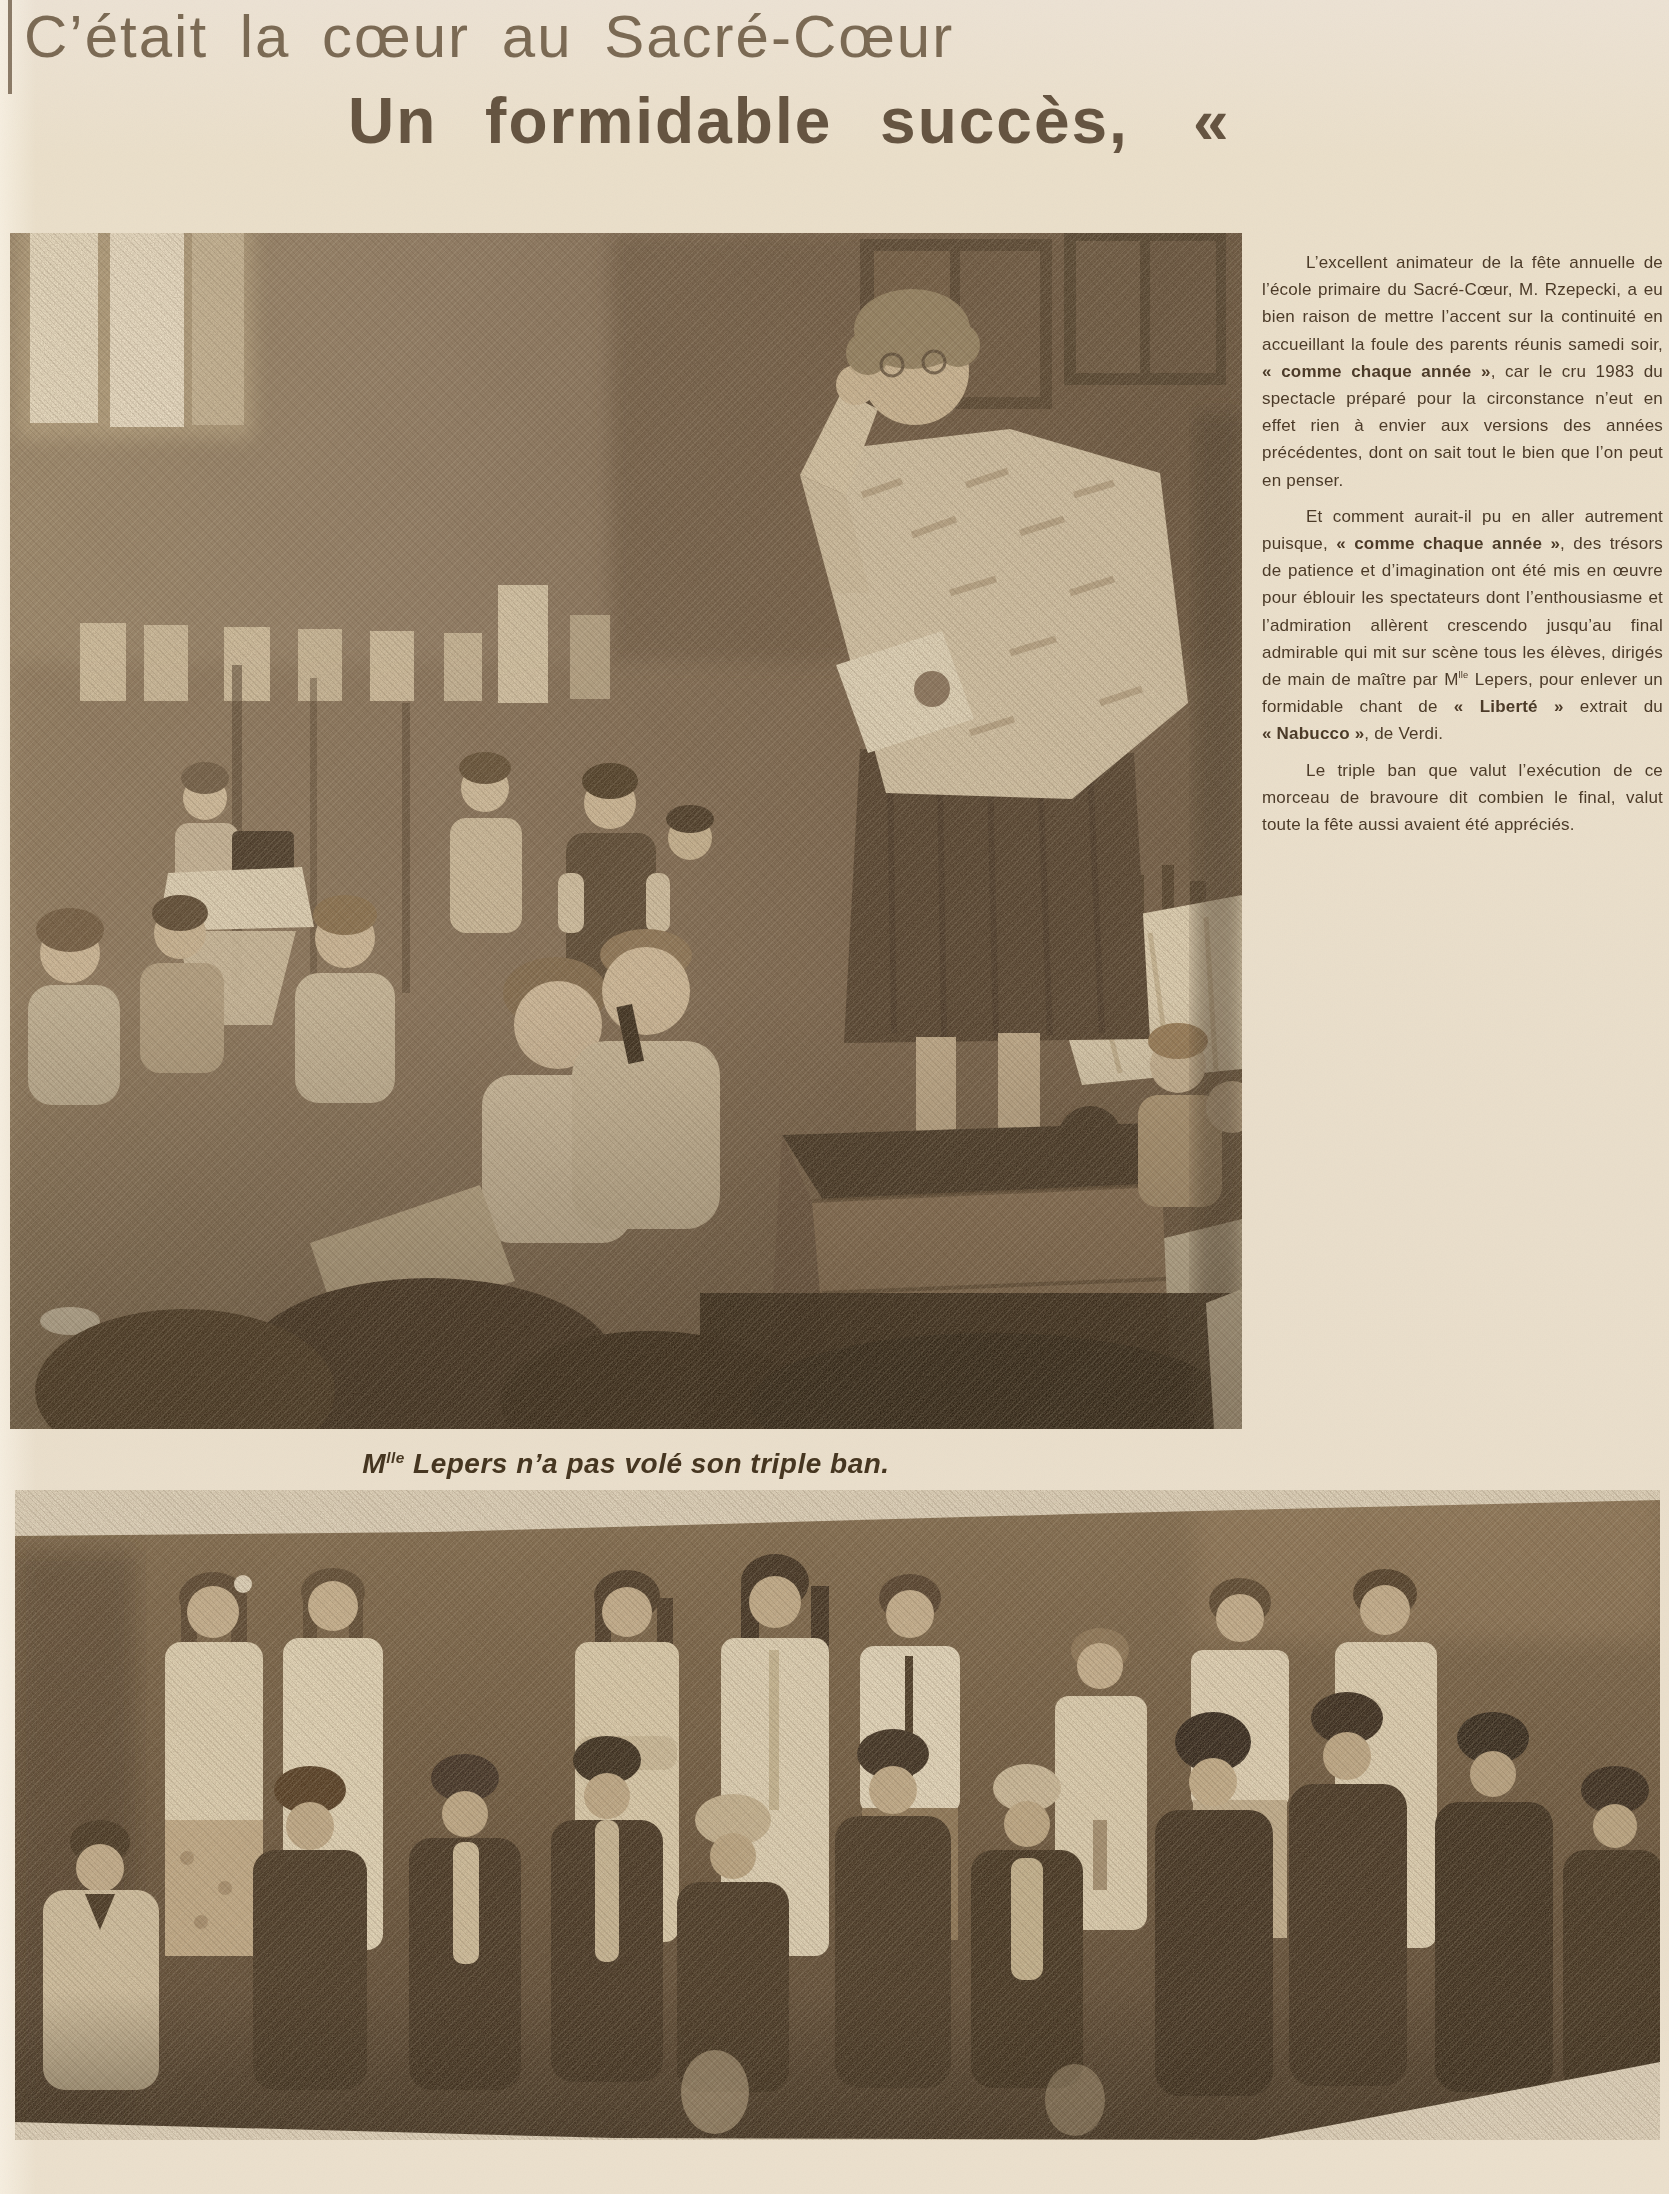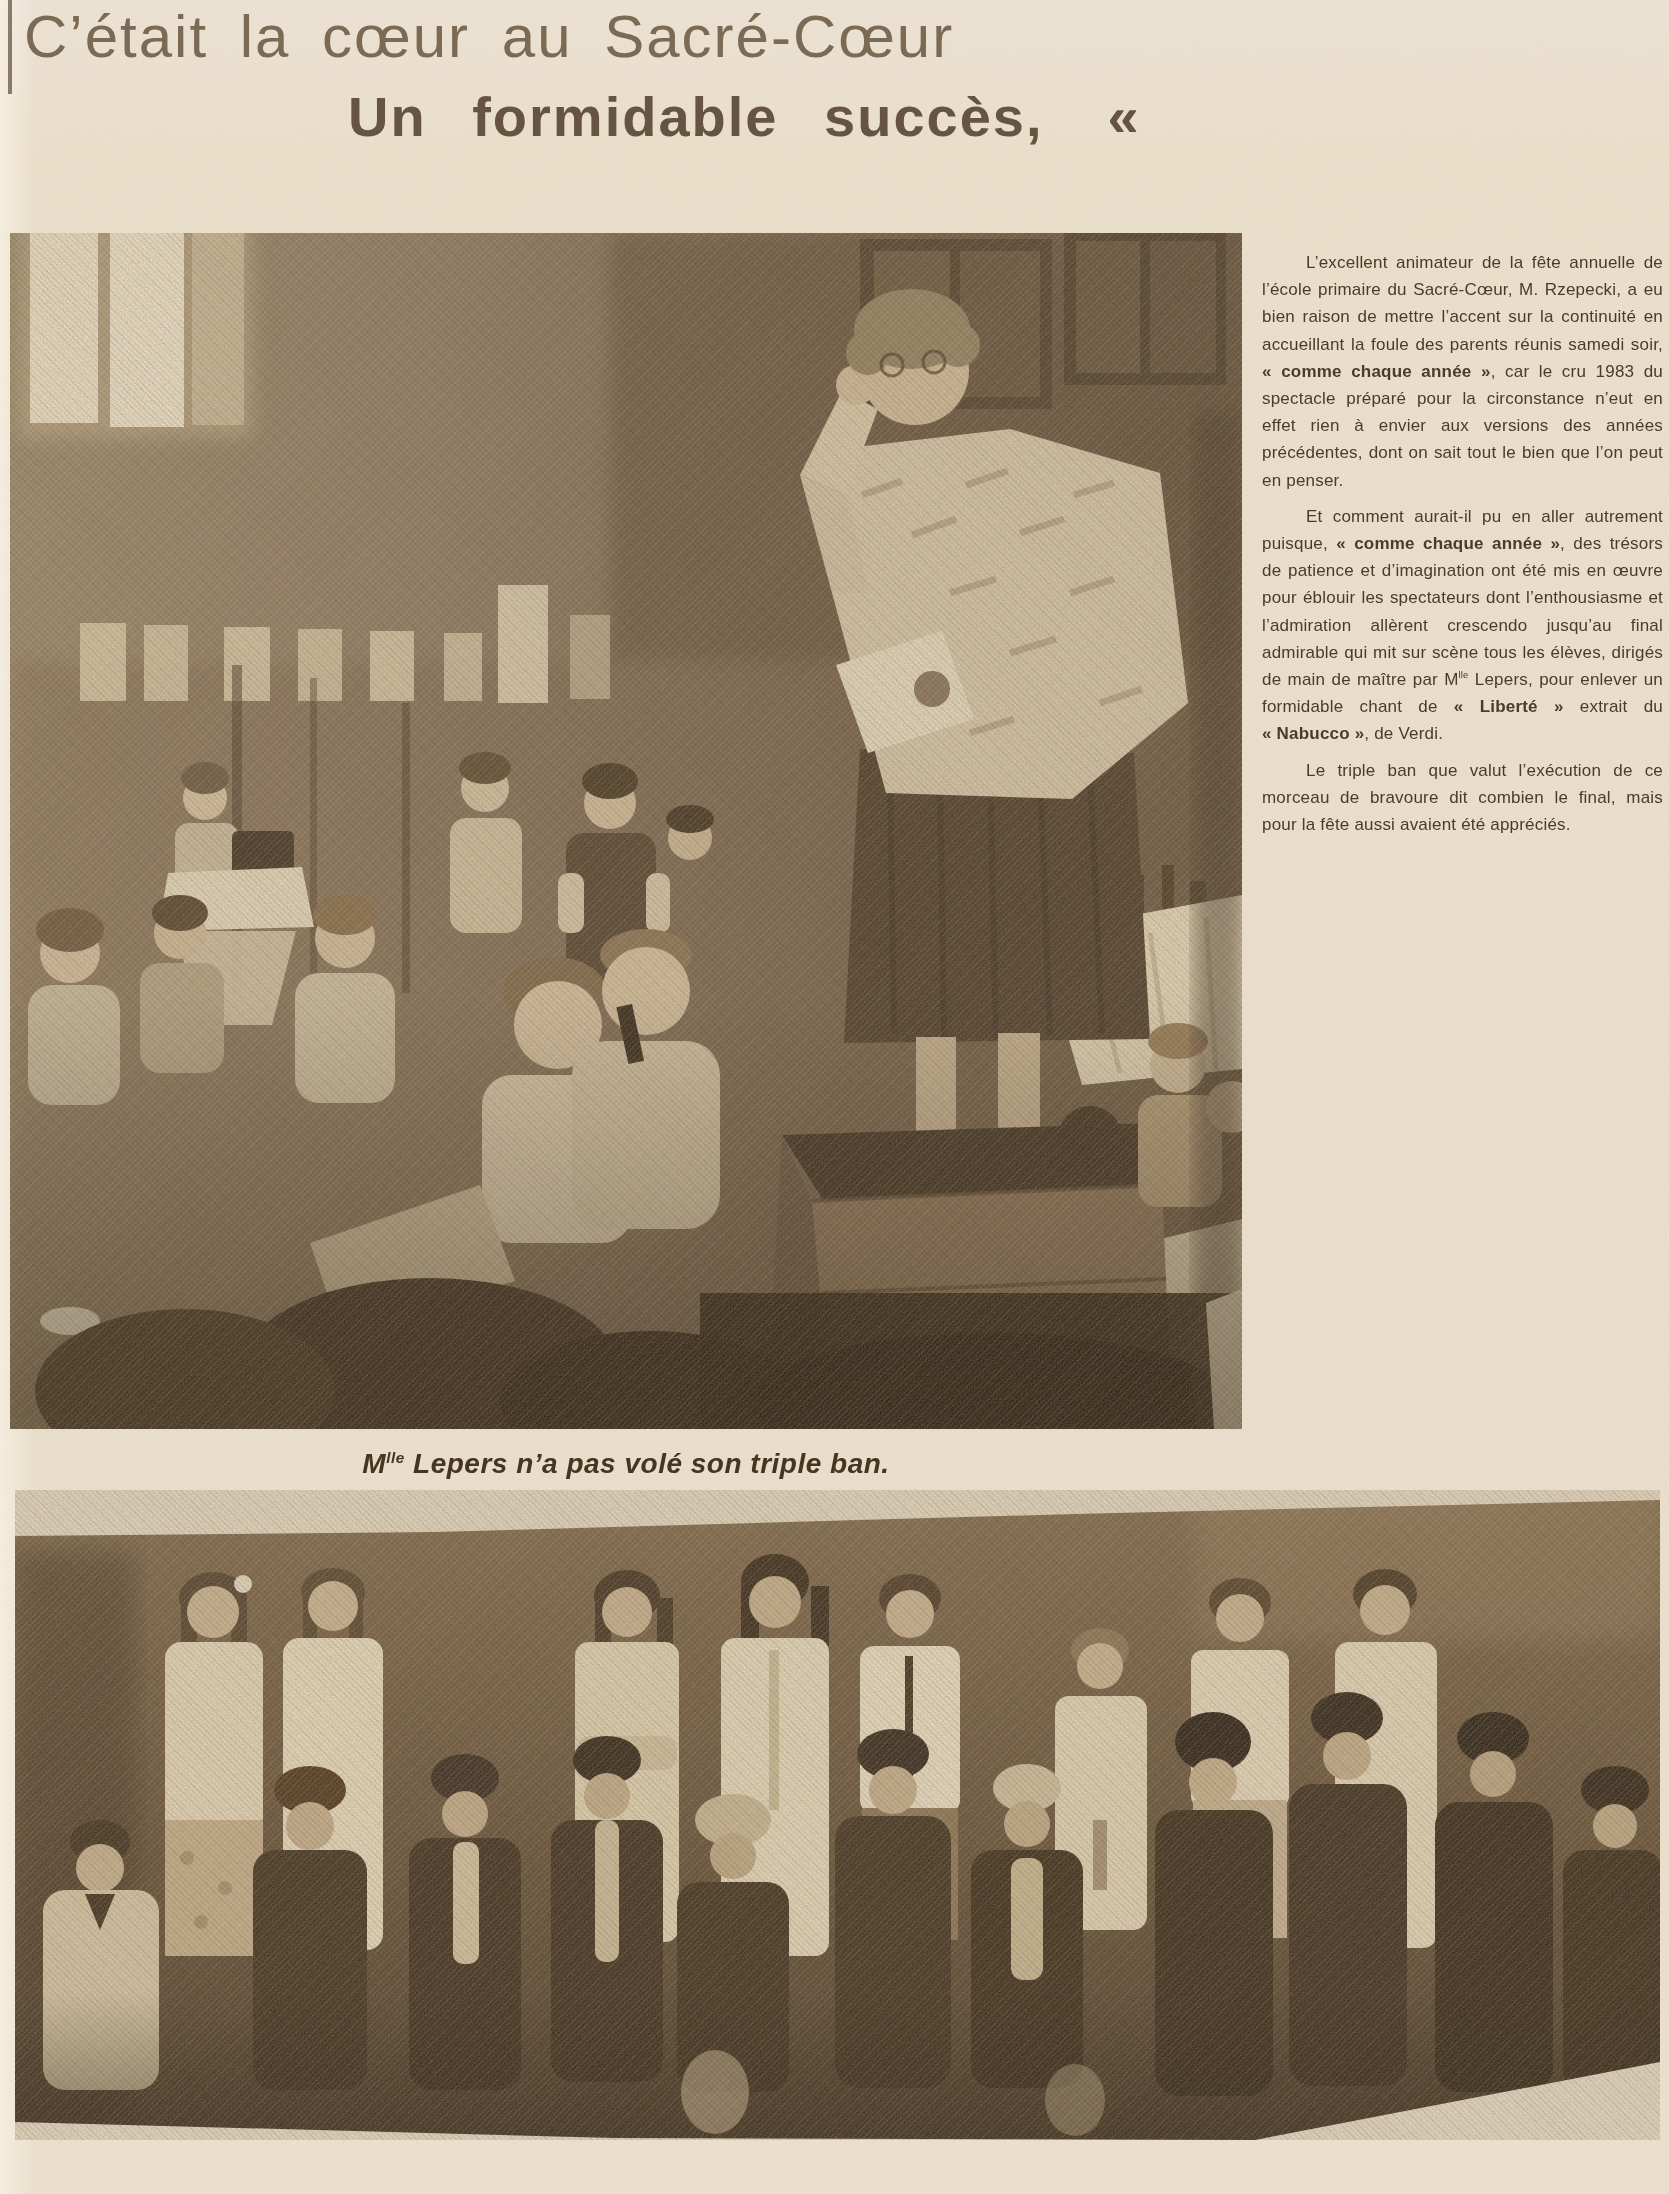--- a/index.html
+++ b/index.html
@@ -12,21 +12,21 @@
   }
   .paper-grain{position:absolute;inset:0;z-index:9;pointer-events:none;opacity:.55;}
   .top-rule{position:absolute;left:8px;top:0;width:4px;height:94px;background:#6f5e48;opacity:.8;}
   .kicker{
     position:absolute;left:24px;top:2px;margin:0;
     font-size:60px;font-weight:normal;color:#7a released;
     color:#7a6953;letter-spacing:2px;word-spacing:13px;white-space:nowrap;
   }
   .headline{
     position:absolute;left:348px;top:84px;margin:0;
-    font-size:56px;font-weight:bold;color:#645340;
+    font-size:64px;font-weight:bold;color:#645340;
     letter-spacing:2px;word-spacing:28px;white-space:nowrap;z-index:3;
   }
   .headline .quote{margin-left:64px;}
   figure{margin:0;padding:0;}
   .photo{position:absolute;overflow:hidden;background:#84705a;z-index:1;}
   #photo1{left:10px;top:233px;width:1232px;height:1196px;}
   #photo2{left:15px;top:1490px;width:1645px;height:650px;}
   .photo svg{display:block;width:100%;height:100%;}
   .halftone{
     position:absolute;inset:0;pointer-events:none;
@@ -215,21 +215,21 @@
       <rect width="1232" height="1196" filter="url(#p1grain)"></rect>
     </svg>
     <div class="halftone"></div>
   </figure>
 
   <figcaption class="caption" id="caption1">M<sup>lle</sup> Lepers n’a pas volé son triple ban.</figcaption>
 
   <div class="article" lang="fr">
     <p>L’excellent animateur de la fête annuelle de l’école primaire du Sacré-Cœur, M. Rzepecki, a eu bien raison de mettre l’accent sur la continuité en accueillant la foule des parents réunis samedi soir, <b>«&nbsp;comme chaque année&nbsp;»</b>, car le cru 1983 du spectacle préparé pour la circonstance n’eut en effet rien à envier aux versions des années précédentes, dont on sait tout le bien que l’on peut en penser.</p>
     <p>Et comment aurait-il pu en aller autrement puisque, <b>«&nbsp;comme chaque année&nbsp;»</b>, des trésors de patience et d’imagination ont été mis en œuvre pour éblouir les spectateurs dont l’enthousiasme et l’admiration allèrent crescendo jusqu’au final admirable qui mit sur scène tous les élèves, dirigés de main de maître par M<sup>lle</sup> Lepers, pour enlever un formidable chant de <b>«&nbsp;Liberté&nbsp;»</b> extrait du <b>«&nbsp;Nabucco&nbsp;»</b>, de Verdi.</p>
-    <p>Le triple ban que valut l’exécution de ce morceau de bravoure dit combien le final, mais pour la fête aussi avaient été appréciés.</p>
+    <p>Le triple ban que valut l’exécution de ce morceau de bravoure dit combien le final, valut toute la fête aussi avaient été appréciés.</p>
   </div>
 
   <figure class="photo" id="photo2">
     <svg viewBox="0 0 1645 650" preserveAspectRatio="none">
       <defs>
         <linearGradient id="p2bg" x1="0" y1="0" x2="0" y2="1">
           <stop offset="0" stop-color="#7e674a"></stop>
             <stop offset="0.6" stop-color="#5e4932"></stop>
             <stop offset="1" stop-color="#4a3827"></stop>
         </linearGradient>

